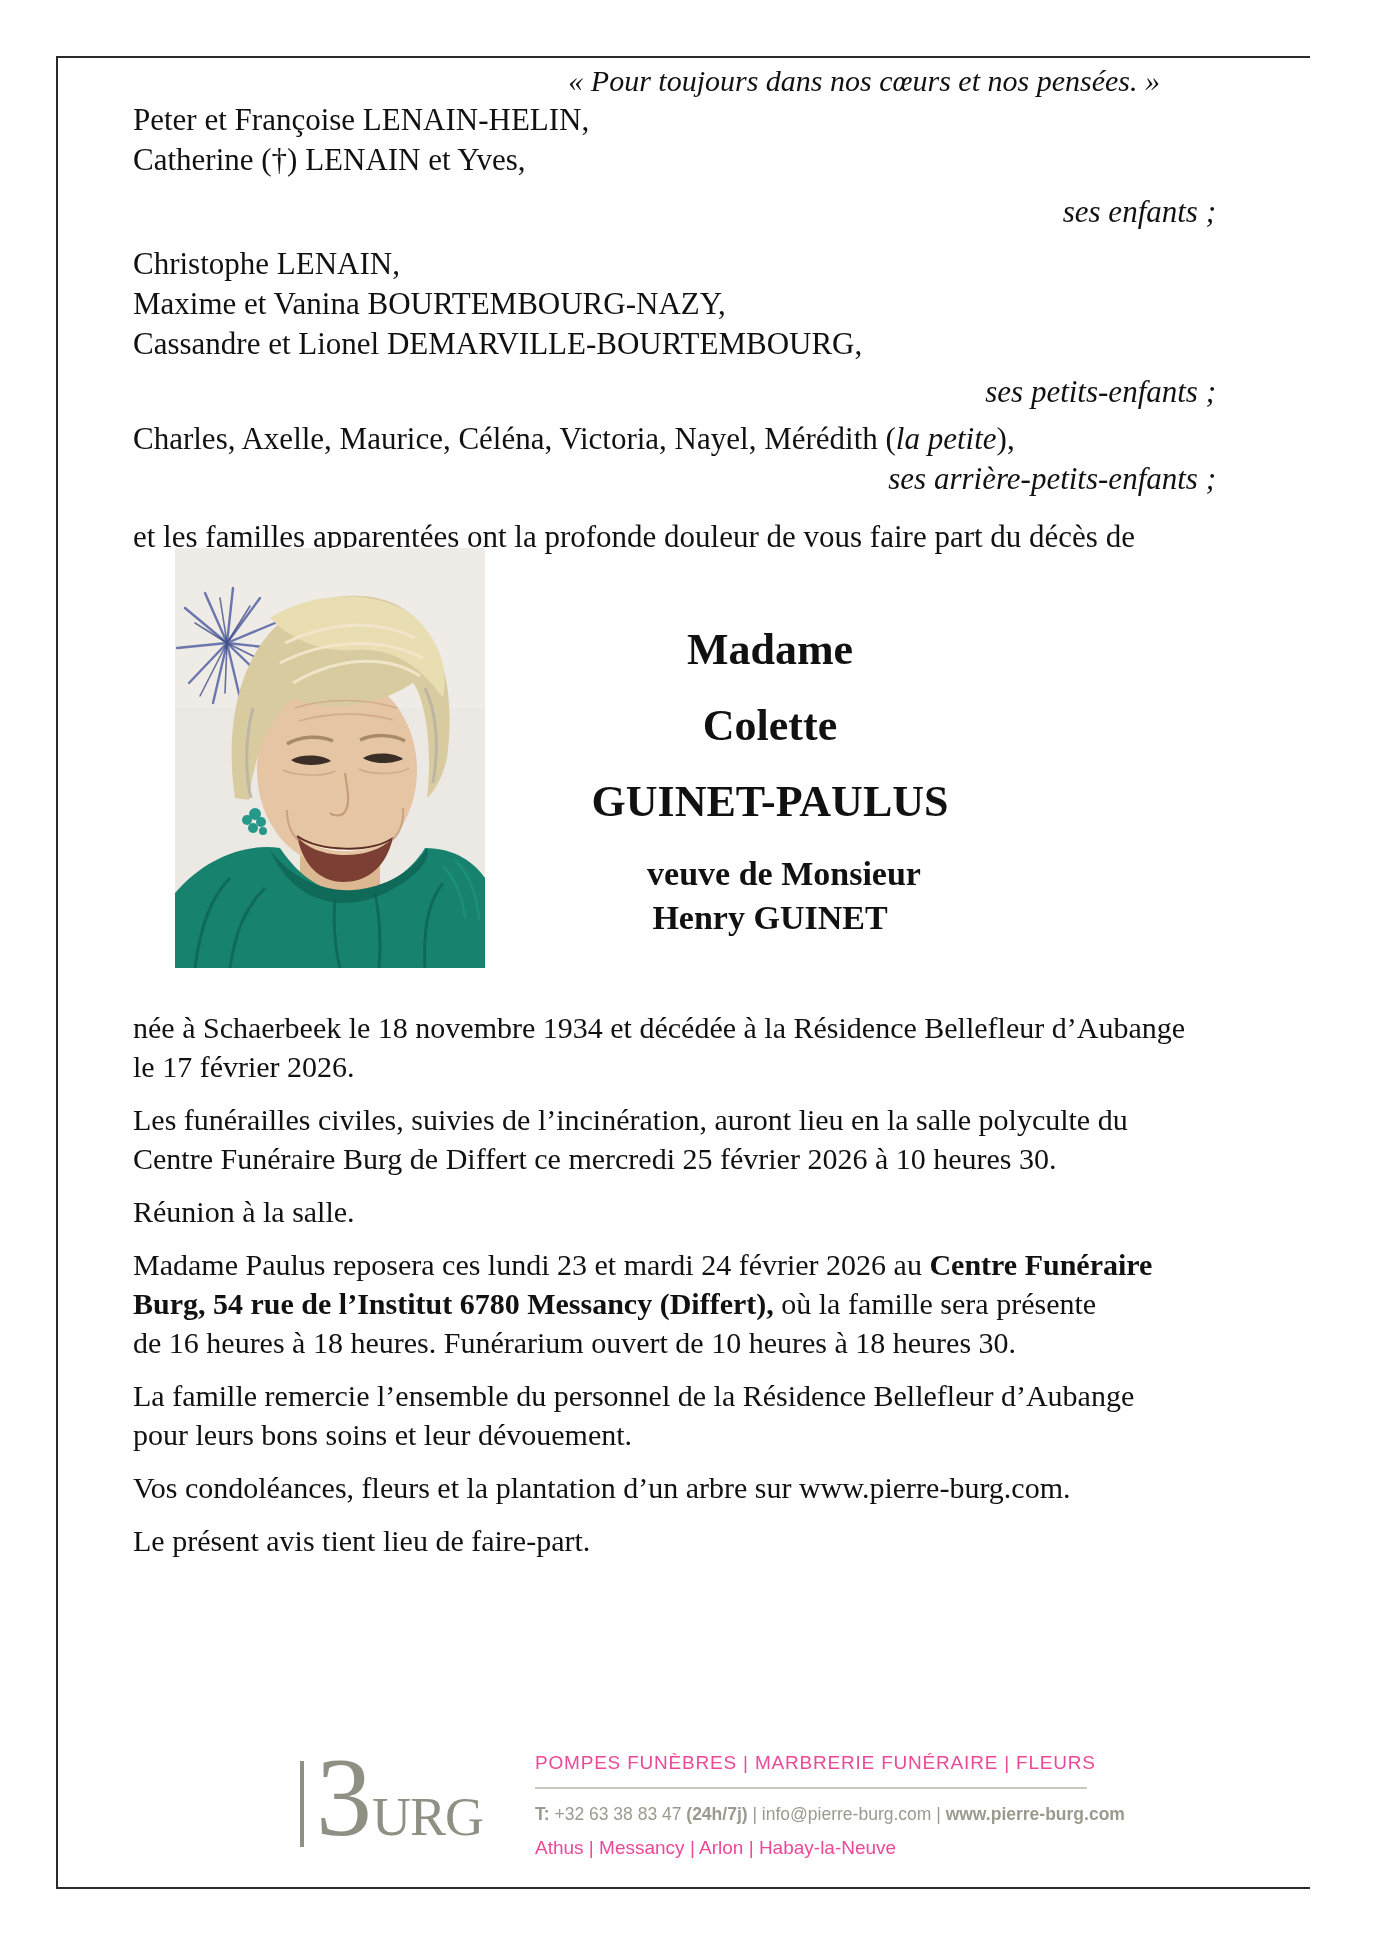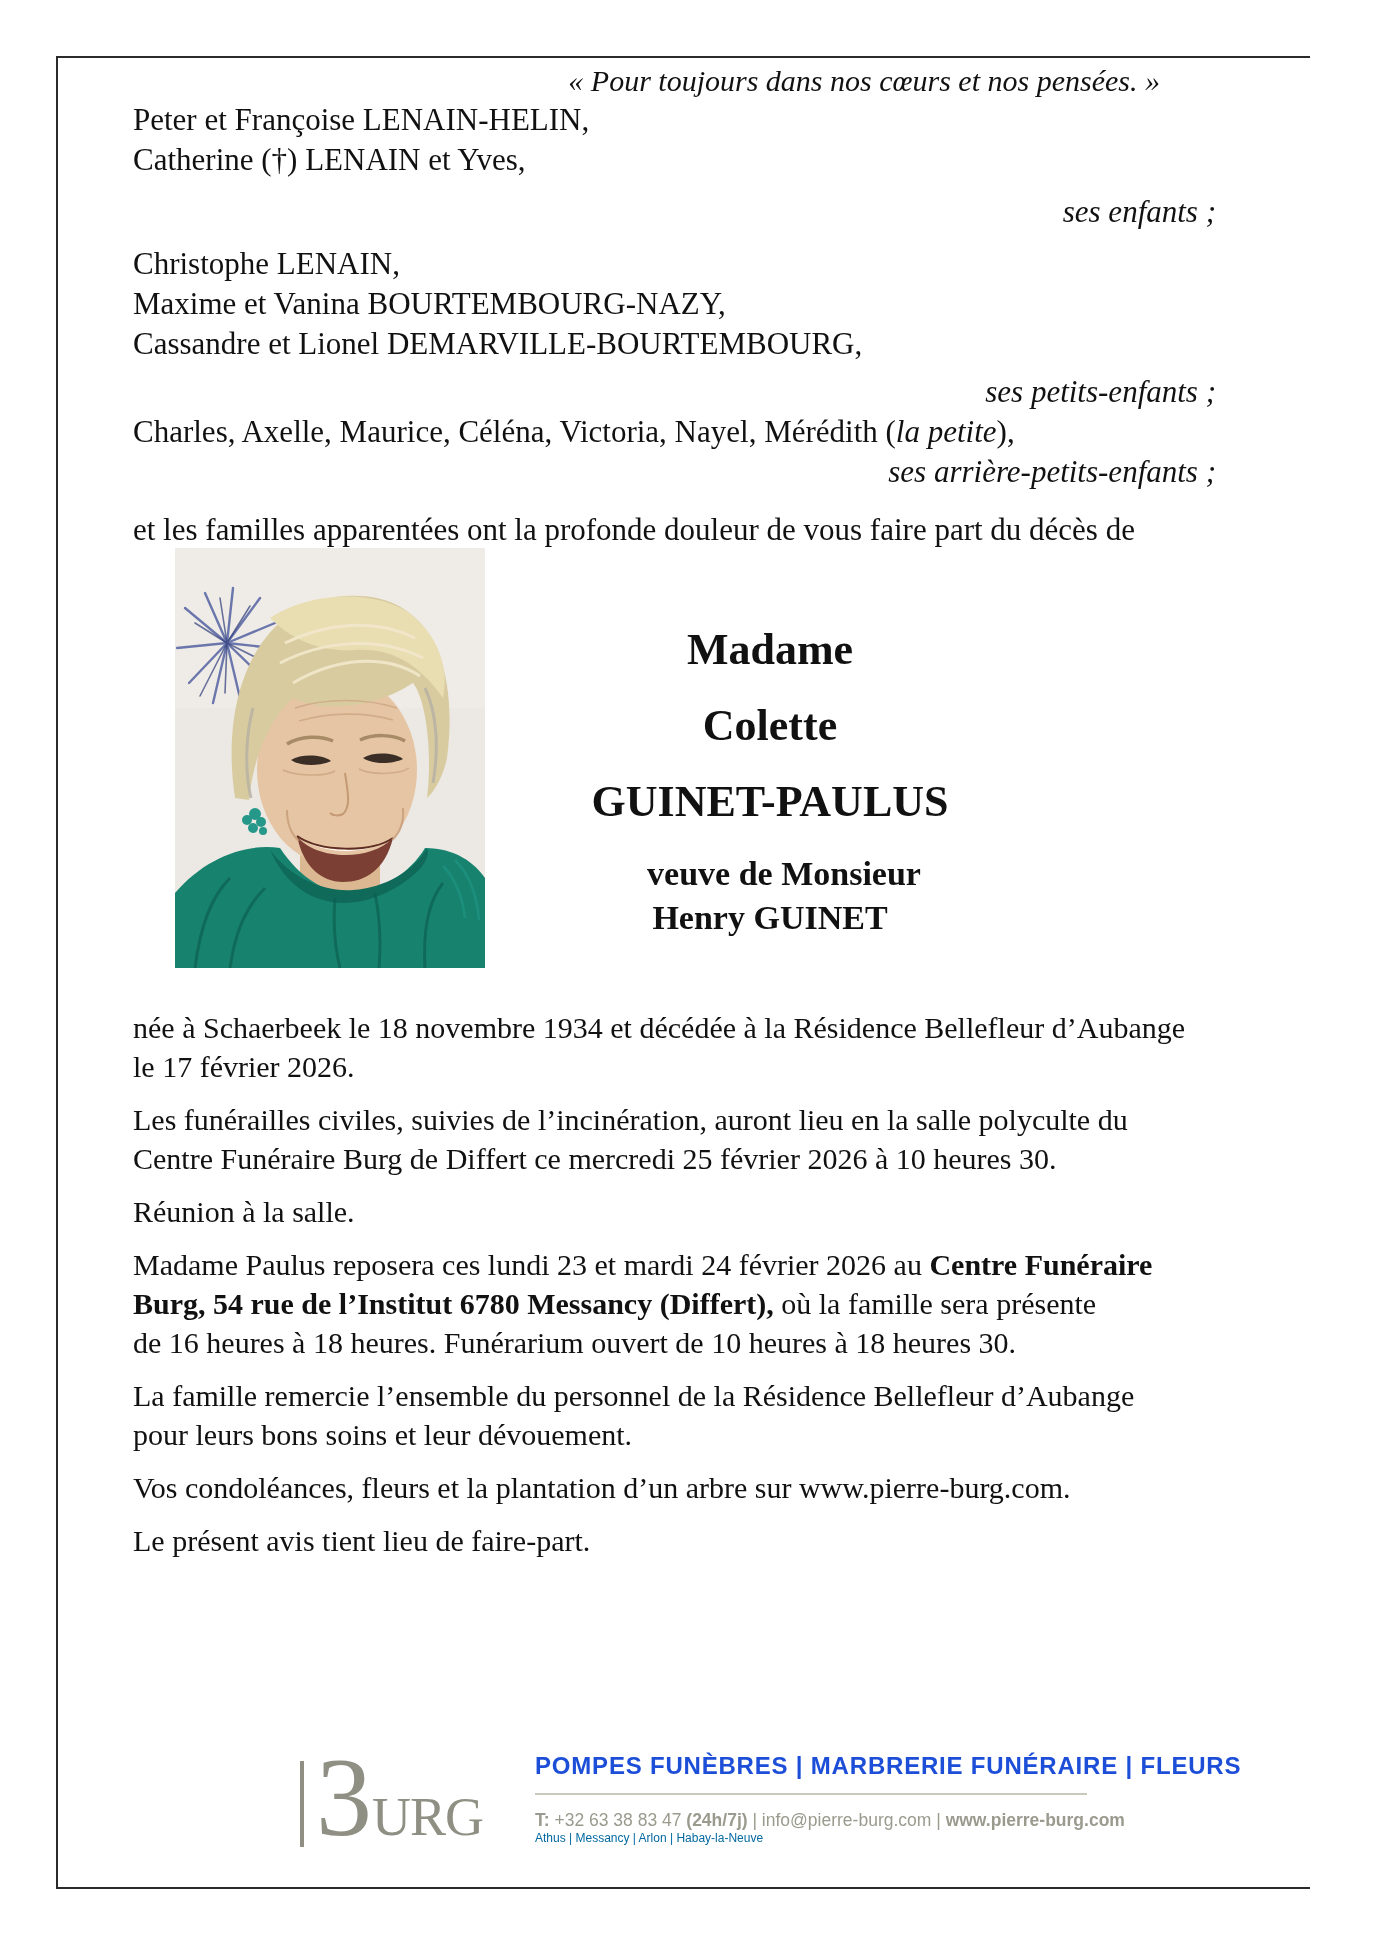--- a/index.html
+++ b/index.html
@@ -26,21 +26,21 @@
     position:absolute;left:133px;right:94px;top:100px;
     font-size:31px;line-height:40px;
   }
   .fam-line{text-align:left;}
   .fam-label{
     text-align:right;font-style:italic;
   }
   .sp-t12{margin-top:12px;}
   .sp-t8{margin-top:8px;}
   .sp-t6{margin-top:18px;}
-  .sp-t4{margin-top:0;}
+  .sp-t4{margin-top:7px;}
   
   .portrait{
     position:absolute;left:175px;top:548px;width:310px;height:420px;
     overflow:hidden;background:#ece8e3;
   }
   .portrait svg{display:block;}
   
   .name-block{
     position:absolute;left:485px;top:612px;width:570px;
     text-align:center;font-weight:bold;
@@ -68,28 +68,28 @@
     margin-right:12px;align-self:flex-end;margin-bottom:1px;
   }
   .logo-b{font-size:112px;line-height:0.74;}
   .logo-rest{font-size:54px;letter-spacing:-1px;line-height:0.8;}
   .footer-text{
     position:absolute;left:535px;top:1752px;width:552px;
     font-family:"Liberation Sans","DejaVu Sans",sans-serif;
     color:#9a9a8e;
   }
   .services{
-    font-size:24px;letter-spacing:0.8px;color:#1d4ed8;white-space:nowrap;font-weight:bold;
+    font-size:19px;letter-spacing:0.8px;color:#ec4899;white-space:nowrap;
   }
   .footer-rule{
     margin-top:13px;border:none;border-top:2px solid #c9c9bd;width:552px;
   }
   .contact{margin-top:15px;font-size:17.5px;white-space:nowrap;}
   .contact .rich-line{min-height:0;}
-  .cities{margin-top:0;font-size:12px;color:#0369a1;}
+  .cities{margin-top:12px;font-size:19px;color:#ec4899;}
 </style>
 </head>
 <body>
 
 <div class="page">
 
   <div class="frame"></div>
 
   <div class="quote">« Pour toujours dans nos cœurs et nos pensées. »</div>
 

